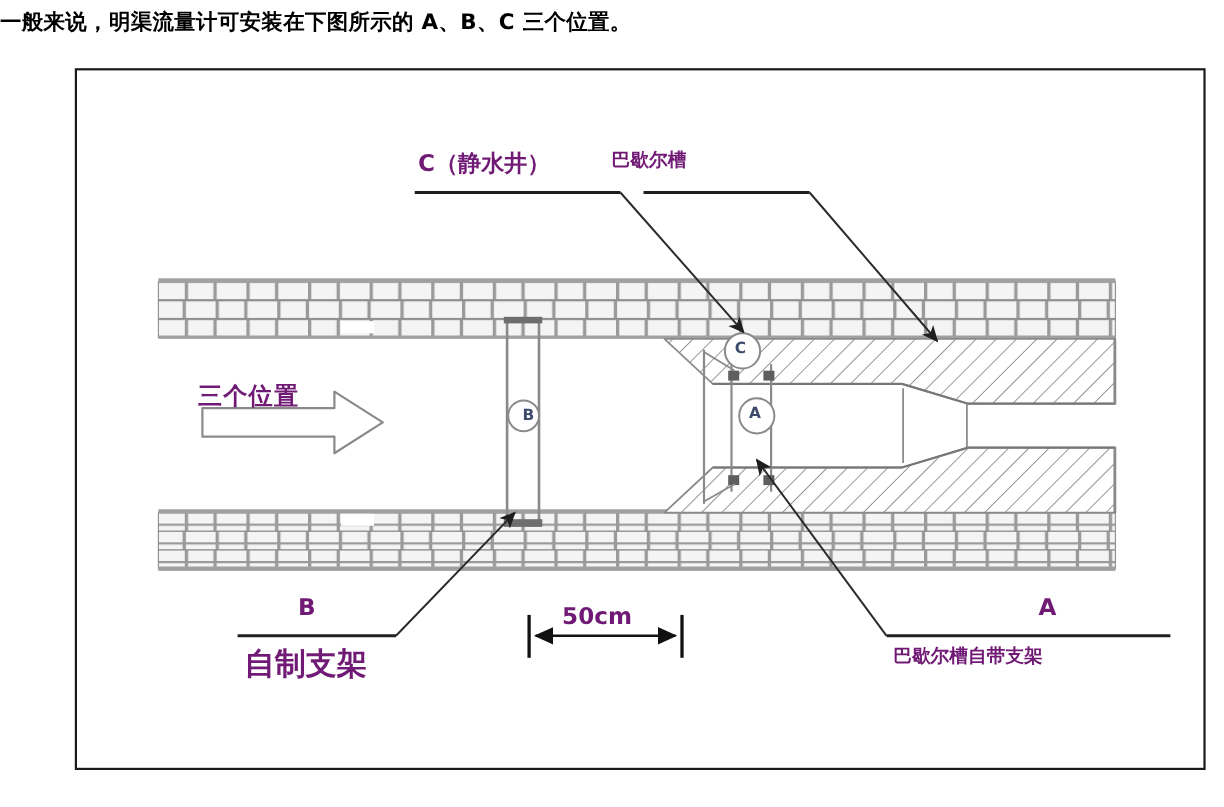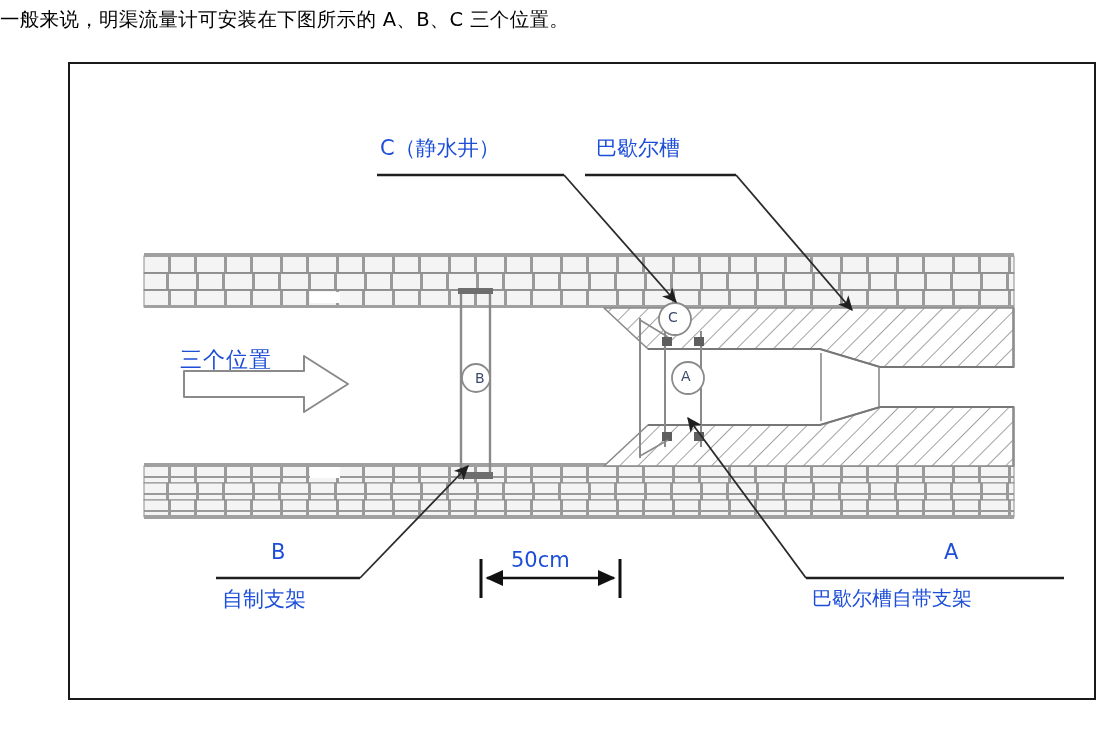--- a/index.html
+++ b/index.html
@@ -13,20 +13,21 @@
     height: 734px;
     font-family: "Liberation Sans", "DejaVu Sans", sans-serif;
     color: #000000;
     overflow: hidden;
     position: relative;
   }
   #page {
     position: relative;
     width: 1113px;
     height: 734px;
+    font-weight: bold;
   }
   #caption {
     position: absolute;
     left: 0px;
     top: 6px;
     width: 1100px;
     font-size: 19.5px;
     line-height: 28px;
     letter-spacing: 0.3px;
     color: #000000;
@@ -47,58 +48,58 @@
     position: absolute;
     left: 0;
     top: 0;
     width: 1113px;
     height: 734px;
     pointer-events: none;
   }
   .lbl {
     position: absolute;
     font-family: "DejaVu Sans", "Liberation Sans", sans-serif;
-    color: #1d4ed8;
+    color: #701a75;
     white-space: nowrap;
   }
   #label-c-well {
     left: 380px;
     top: 134px;
     font-size: 21px;
   }
   #label-flume-top {
-    left: 596px;
+    left: 556px;
     top: 134px;
-    font-size: 21px;
+    font-size: 17px;
   }
   #label-flow {
     left: 180px;
     top: 345px;
     font-size: 22px;
     letter-spacing: 1px;
   }
   #label-b-letter {
     left: 271px;
     top: 540px;
     font-size: 21px;
   }
   #label-b-text {
     left: 222px;
     top: 585px;
-    font-size: 21px;
+    font-size: 28px;
   }
   #label-a-letter {
     left: 944px;
     top: 540px;
     font-size: 21px;
   }
   #label-a-text {
     left: 812px;
     top: 585px;
-    font-size: 20px;
+    font-size: 17px;
   }
   #label-dim {
     left: 511px;
     top: 548px;
     font-size: 21px;
   }
   .marker-letter {
     position: absolute;
     font-family: "DejaVu Sans", "Liberation Sans", sans-serif;
     font-size: 14px;

